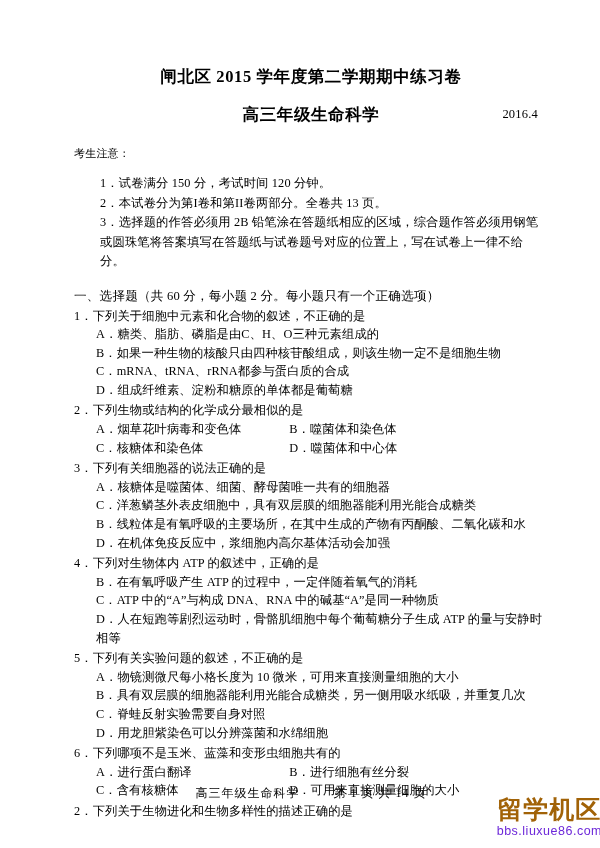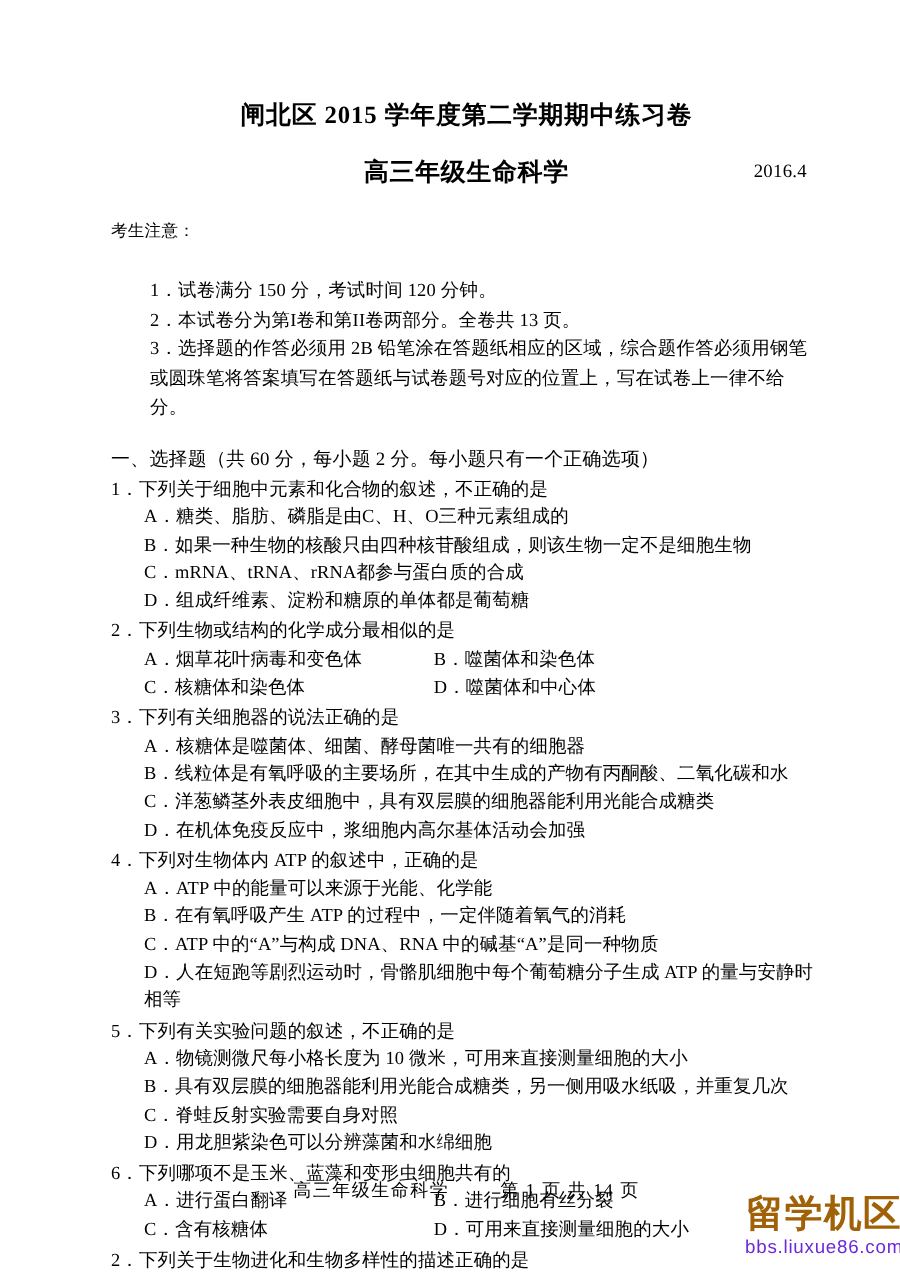--- a/index.html
+++ b/index.html
@@ -48,21 +48,21 @@
     font-size: 12.5px;
     font-weight: normal;
     letter-spacing: 0.2px;
   }
   .notice-head {
     margin-top: 20px;
     font-size: 11px;
     letter-spacing: 0.2px;
   }
   .notice-list {
-    margin-top: 23px;
+    margin-top: 13px;
   }
   .notice-item {
     font-size: 12.3px;
     line-height: 19.5px;
     padding-left: 26px;
     text-indent: 0;
     letter-spacing: 0.15px;
   }
   .notice-item.multi {
     padding-left: 26px;
@@ -188,37 +188,34 @@
     </div>
   </div>
 
   <div class="q">
     <span class="stem">3．下列有关细胞器的说法正确的是</span>
     <div class="opts">
       <div class="opt-line">
           <span class="opt-full">A．核糖体是噬菌体、细菌、酵母菌唯一共有的细胞器</span>
         </div>
       <div class="opt-line">
+          <span class="opt-full">C．洋葱鳞茎外表皮细胞中，具有双层膜的细胞器能利用光能合成糖类</span>
+        </div>
+      <div class="opt-line">
           <span class="opt-full">B．线粒体是有氧呼吸的主要场所，在其中生成的产物有丙酮酸、二氧化碳和水</span>
         </div>
       <div class="opt-line">
-          <span class="opt-full">C．洋葱鳞茎外表皮细胞中，具有双层膜的细胞器能利用光能合成糖类</span>
-        </div>
-      <div class="opt-line">
           <span class="opt-full">D．在机体免疫反应中，浆细胞内高尔基体活动会加强</span>
         </div>
     </div>
   </div>
 
   <div class="q">
     <span class="stem">4．下列对生物体内 ATP 的叙述中，正确的是</span>
     <div class="opts">
-      <div class="opt-line">
-          <span class="opt-full">A．ATP 中的能量可以来源于光能、化学能</span>
-        </div>
       <div class="opt-line">
           <span class="opt-full">B．在有氧呼吸产生 ATP 的过程中，一定伴随着氧气的消耗</span>
         </div>
       <div class="opt-line">
           <span class="opt-full">C．ATP 中的“A”与构成 DNA、RNA 中的碱基“A”是同一种物质</span>
         </div>
       <div class="opt-line">
           <span class="opt-full">D．人在短跑等剧烈运动时，骨骼肌细胞中每个葡萄糖分子生成 ATP 的量与安静时相等</span>
         </div>
     </div>

